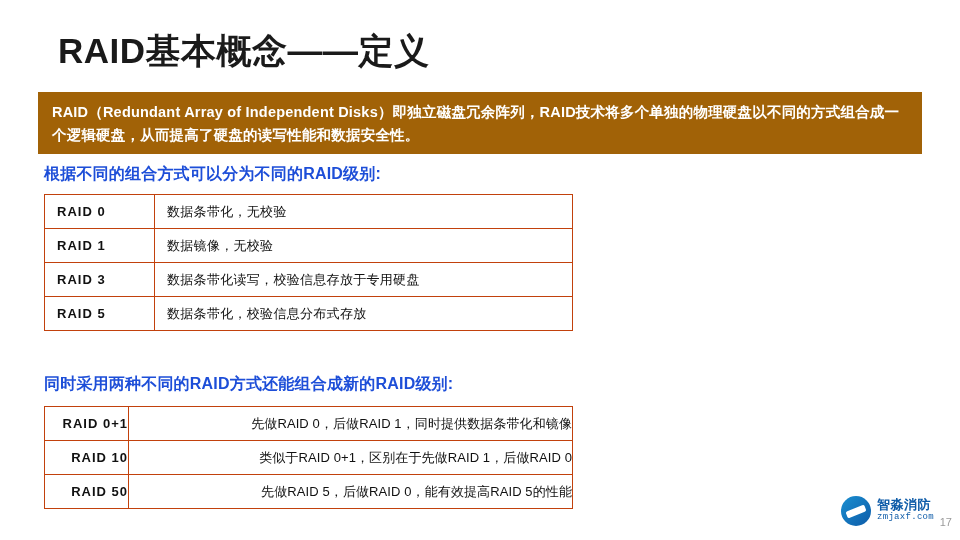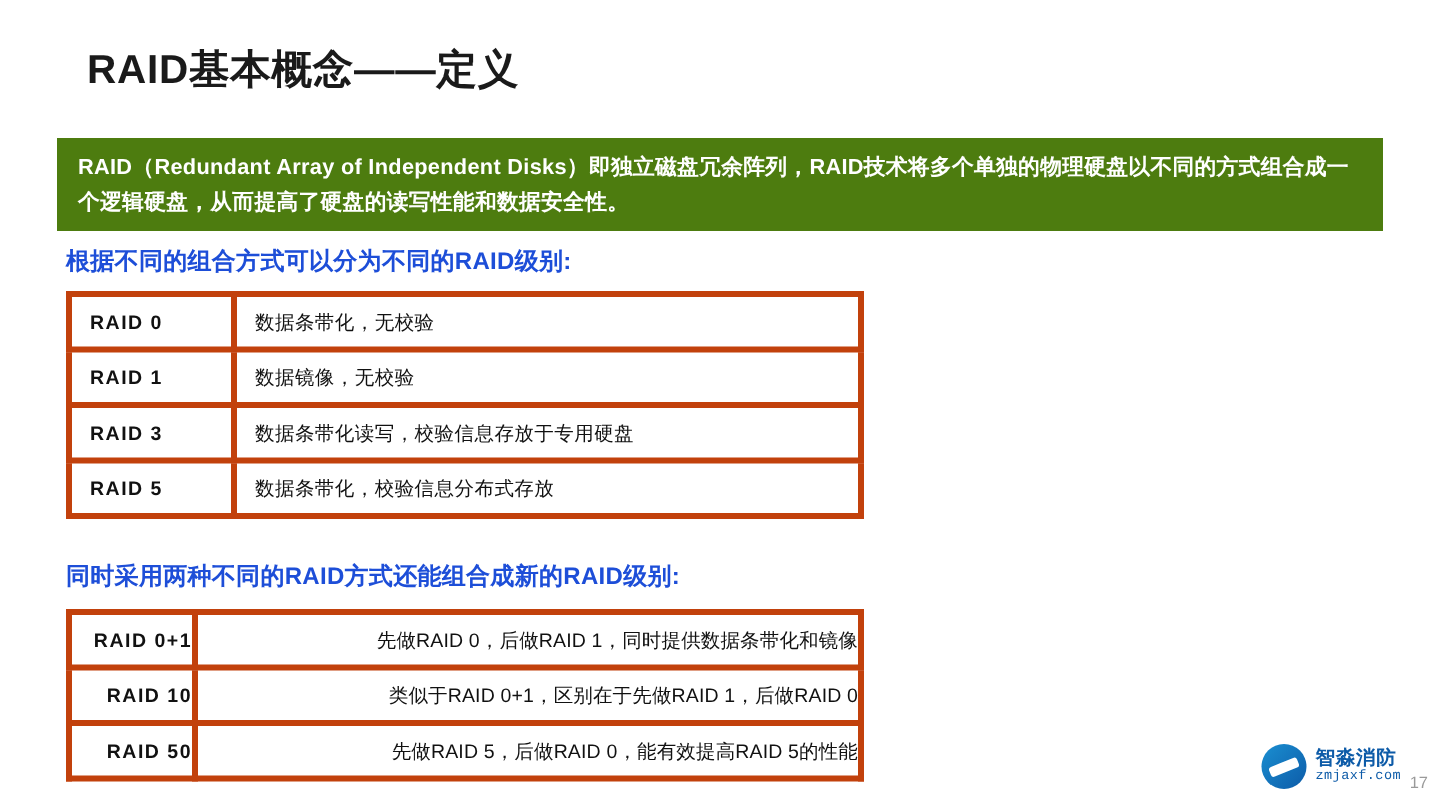--- a/index.html
+++ b/index.html
@@ -25,33 +25,33 @@
     left: 0;
     top: 0;
     width: 18px;
     height: 540px;
     background: #ffffff;
   }
   .title {
     position: absolute;
     left: 58px;
     top: 28px;
-    font-size: 27px;
+    font-size: 35px;
     font-weight: bold;
     color: #1a1a1a;
     letter-spacing: 0.5px;
     white-space: nowrap;
   }
   .banner {
     position: absolute;
     left: 38px;
     top: 92px;
     width: 884px;
     height: 62px;
-    background: #4d7c0f;
+    background: #a16207;
     box-sizing: border-box;
     padding: 9px 14px 0 14px;
   }
   .banner-text {
     color: #ffffff;
     font-size: 14.5px;
     font-weight: bold;
     line-height: 23px;
     letter-spacing: 0.2px;
   }
@@ -65,21 +65,21 @@
   .section-head-1 { left: 44px; top: 164px; }
   .section-head-2 { left: 44px; top: 374px; }
 
   table.raid {
     position: absolute;
     border-collapse: collapse;
     background: #ffffff;
     table-layout: fixed;
   }
   table.raid td {
-    border: 4px solid #c2410c;
+    border: 1px solid #c2410c;
     height: 33px;
     font-size: 13px;
     color: #111111;
     padding: 0 0 0 12px;
     vertical-align: middle;
     white-space: nowrap;
     overflow: hidden;
   }
   table.raid td.level {
     font-weight: bold;

